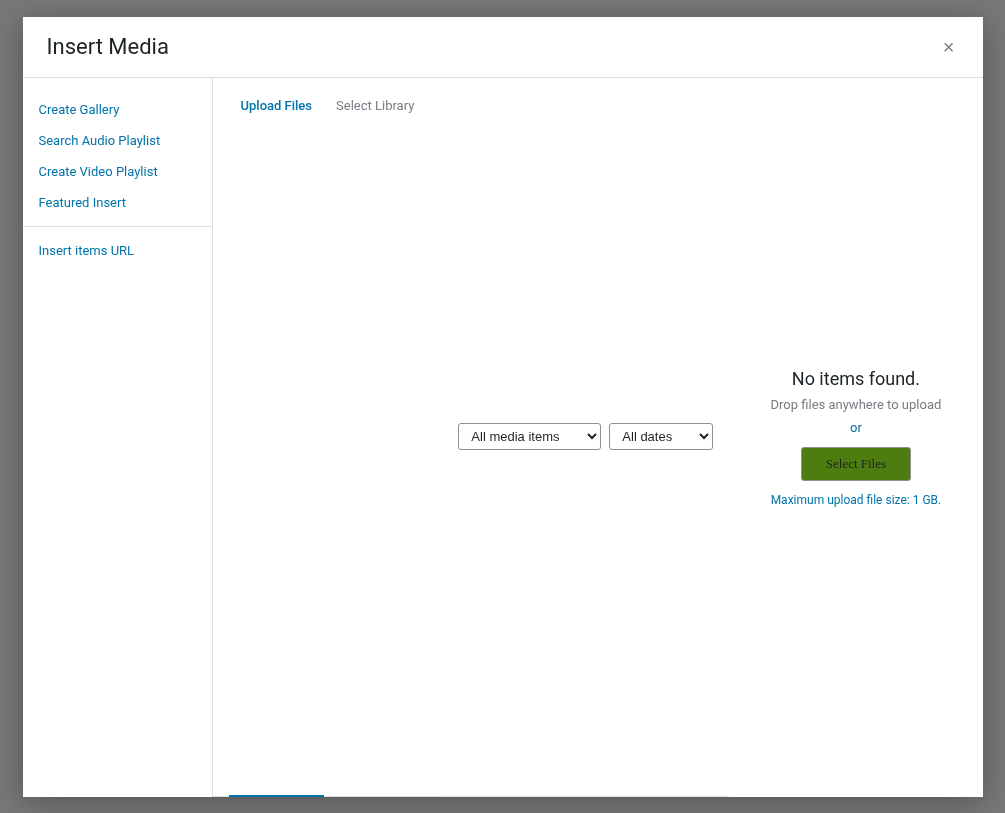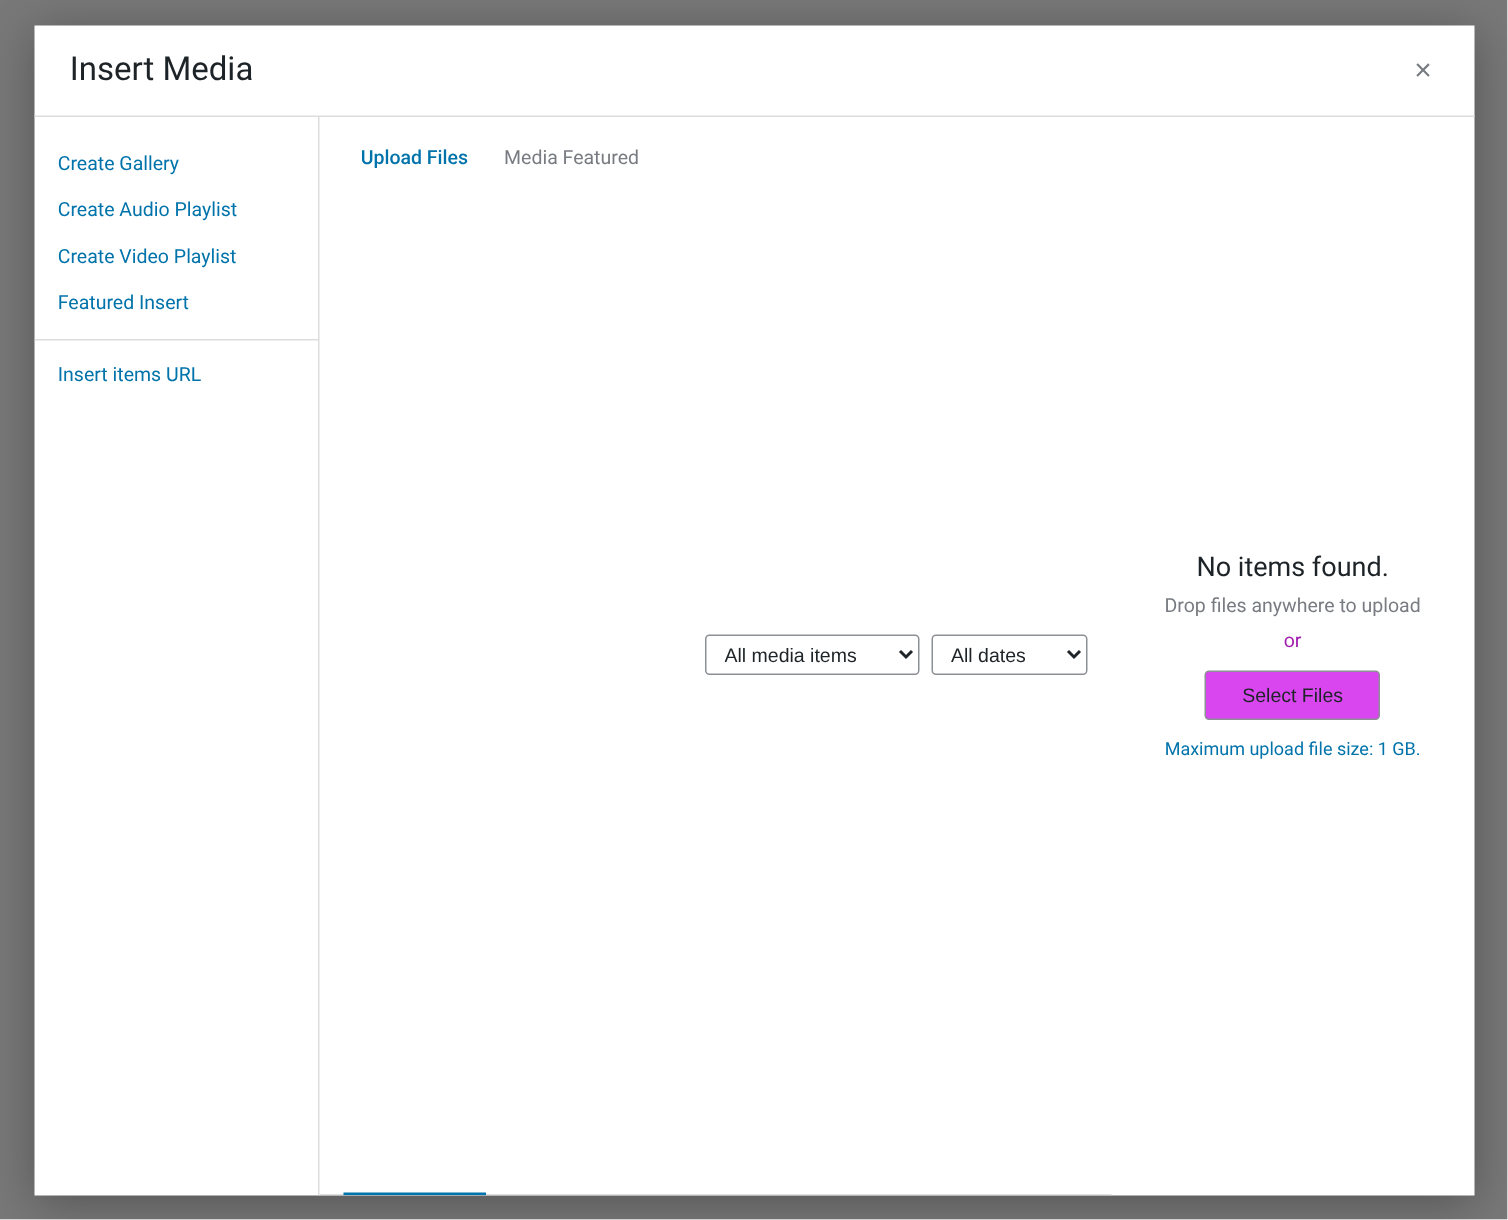--- a/index.html
+++ b/index.html
@@ -140,31 +140,32 @@
       font-size: 18px;
       color: #1d2327;
       font-weight: 400;
     }
     .drop-text {
       font-size: 13px;
       color: #787c82;
     }
     .or-text {
       font-size: 13px;
-      color: #a21caf;
+      color: #0369a1;
     }
     .select-files-btn {
       padding: 8px 24px;
-      background: #d946ef;
+      background: #4d7c0f;
       border: 1px solid #8c8f94;
       border-radius: 3px;
       font-size: 13px;
       color: #1d2327;
       cursor: pointer;
       margin: 4px 0;
+      font-family: Liberation Serif, serif;
     }
     .max-upload-text {
       font-size: 12px;
       color: #787c82;
     }
     .max-upload-text span {
       color: #0073aa;
     }
     .modal-footer {
       border-top: 1px solid #ddd;
@@ -188,31 +189,31 @@
 <div class="modal-overlay">
   <div class="modal">
     <div class="modal-header">
       <h2 class="modal-title">Insert Media</h2>
       <button class="close-btn">×</button>
     </div>
 
     <div class="modal-body">
       <div class="sidebar">
         <a class="sidebar-item">Create Gallery</a>
-        <a class="sidebar-item">Create Audio Playlist</a>
+        <a class="sidebar-item">Search Audio Playlist</a>
         <a class="sidebar-item">Create Video Playlist</a>
         <a class="sidebar-item">Featured Insert</a>
         <div class="sidebar-divider"></div>
         <a class="sidebar-item">Insert items URL</a>
       </div>
 
       <div class="content-area">
         <div class="tabs-bar">
           <a class="tab active">Upload Files</a>
-          <a class="tab">Media Featured</a>
+          <a class="tab">Select Library</a>
         </div>
 
         <div class="filters-bar">
           <select class="filter-select">
             <option>All media items</option>
           </select>
           <select class="filter-select">
             <option>All dates</option>
           </select>
         </div>

